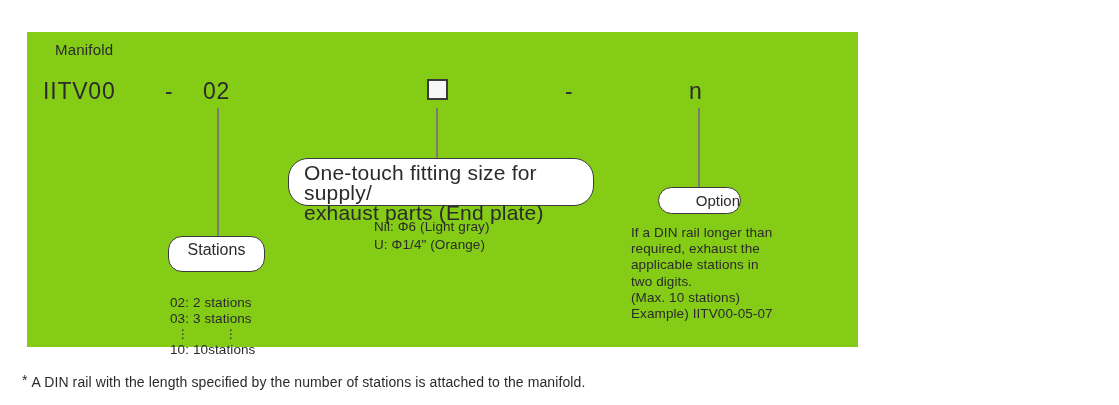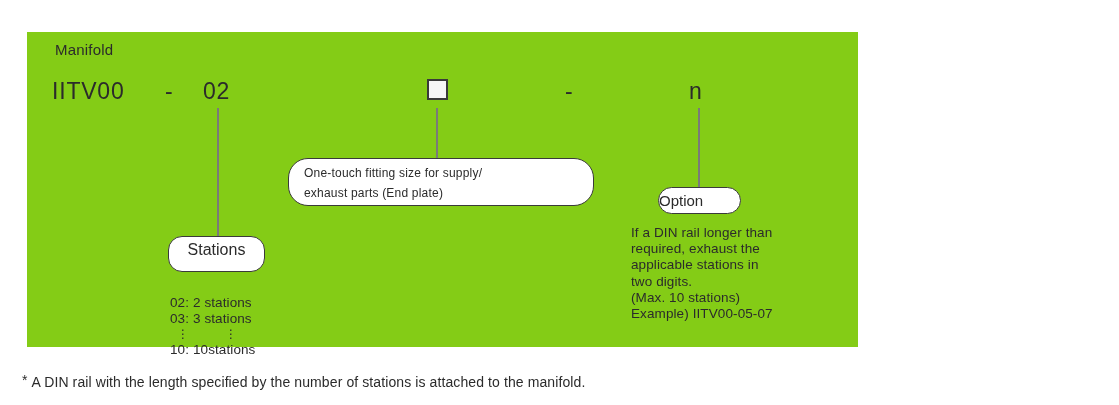--- a/index.html
+++ b/index.html
@@ -33,21 +33,21 @@
     letter-spacing: 0.2px;
   }
 
   
   .code {
     font-size: 23px;
     letter-spacing: 0.8px;
     top: 46px;
     white-space: nowrap;
   }
-  .code-base   { left: 25px; }
+  .code-base   { left: 16px; }
   .code-sep1   { left: 138px; }
   .code-st     { left: 176px; }
   .code-sep2   { left: 538px; }
   .code-opt    { left: 662px; }
 
   .placeholder-box {
     left: 400px;
     top: 47px;
     width: 17px;
     height: 17px;
@@ -67,21 +67,21 @@
     background: #ffffff;
     border: 1.4px solid #3a3a3a;
     box-sizing: border-box;
   }
   .bubble-fitting {
     left: 261px;
     top: 126px;
     width: 306px;
     height: 48px;
     border-radius: 20px;
-    font-size: 12px;
+    font-size: 21px;
     line-height: 20px;
     padding: 4px 0 0 15px;
     letter-spacing: 0.2px;
   }
   .bubble-stations {
     left: 141px;
     top: 204px;
     width: 97px;
     height: 36px;
     border-radius: 14px;
@@ -90,21 +90,21 @@
     text-align: center;
   }
   .bubble-option {
     left: 631px;
     top: 155px;
     width: 83px;
     height: 27px;
     border-radius: 13.5px;
     font-size: 15px;
     line-height: 25px;
-    text-align: left;
+    text-align: right;
   }
 
   .small-text {
     font-size: 13.5px;
     line-height: 18px;
     letter-spacing: 0.1px;
   }
   .fitting-options { left: 347px; top: 186px; }
   .stations-list   { left: 143px; top: 239px; line-height: 16px; margin-top: 24px; }
   .stations-dots {
@@ -156,20 +156,24 @@
     <div class="abs code code-sep2">-</div>
     <div class="abs code code-opt">n</div>
 
     <div class="abs vline vline-stations"></div>
     <div class="abs vline vline-fitting"></div>
     <div class="abs vline vline-option"></div>
 
     <div class="abs bubble bubble-fitting">
       <div>One-touch fitting size for supply/</div>
       <div>exhaust parts (End plate)</div>
+    </div>
+    <div class="abs small-text fitting-options">
+      <div>Nil: Φ6 (Light gray)</div>
+      <div>U: Φ1/4" (Orange)</div>
     </div>
 
     <div class="abs bubble bubble-stations">
       <span>Stations</span>
     </div>
     <div class="abs small-text stations-list">
       <div>02: 2 stations</div>
       <div>03: 3 stations</div>
       <div class="stations-dots">
         <span class="dots-a">⋮</span>

